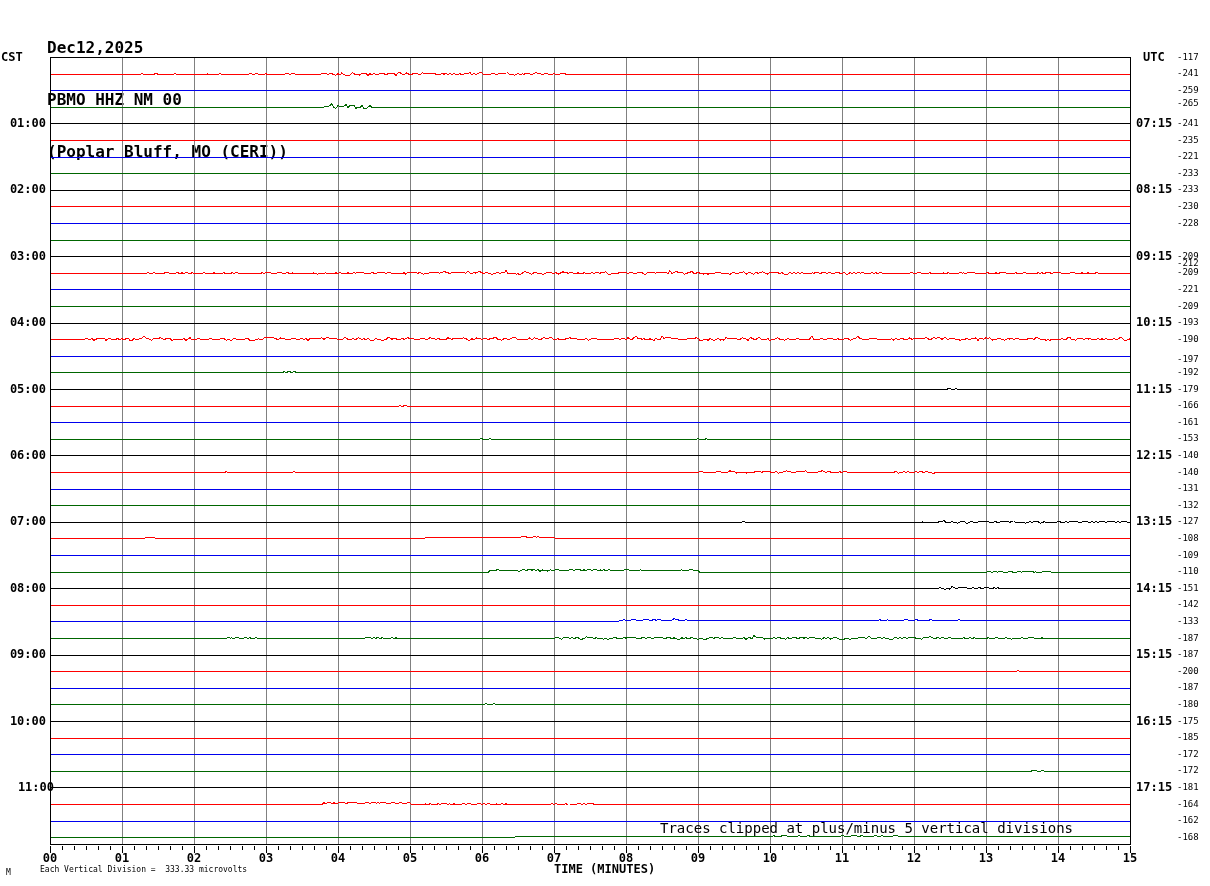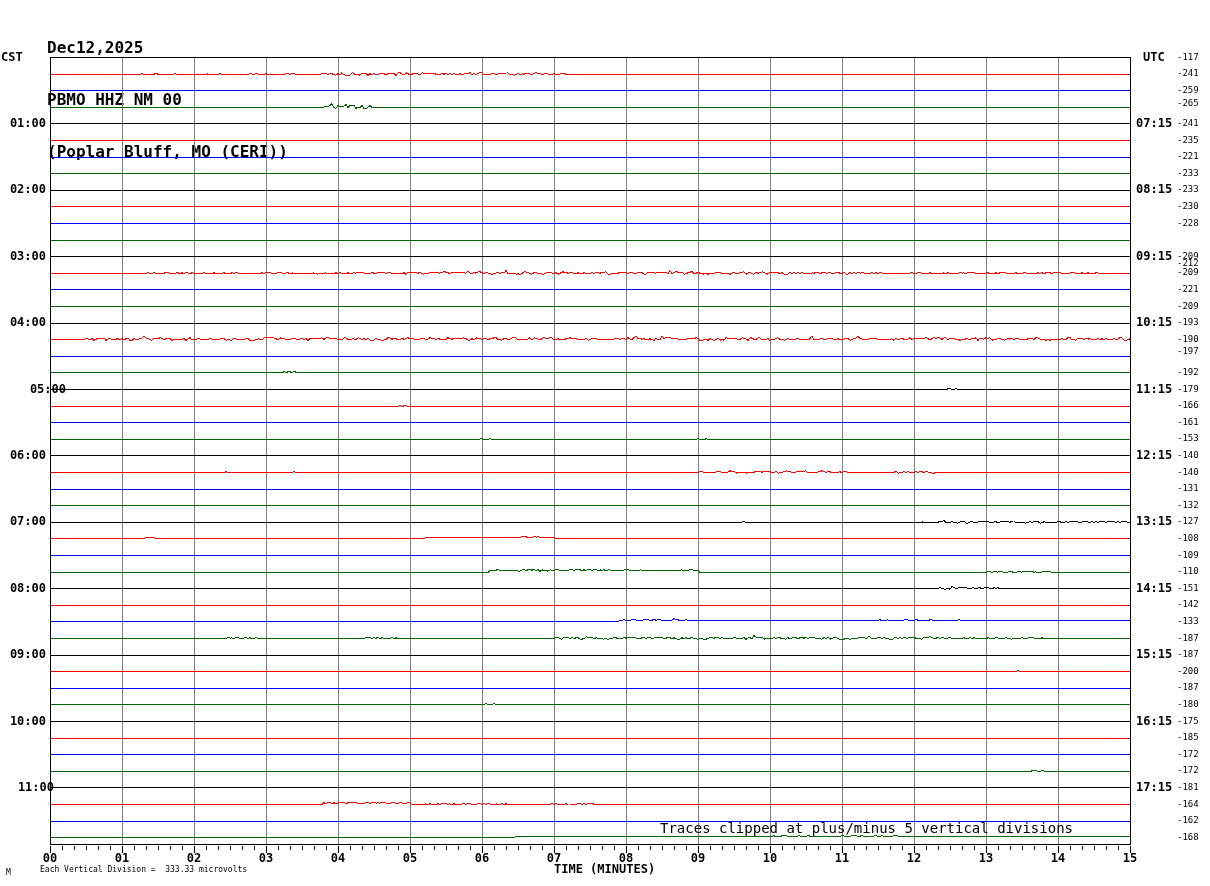--- a/index.html
+++ b/index.html
@@ -37,21 +37,21 @@
 
   <div id="cst-label" class="abs axis-corner">CST</div>
   <div id="utc-label" class="abs axis-corner">UTC</div>
   <div id="dc-label" class="abs">DC</div>
 
   <div id="left-hours">
       <div class="hour-label left-hour" style="top: 115.9px;">01:00</div>
       <div class="hour-label left-hour" style="top: 182.3px;">02:00</div>
       <div class="hour-label left-hour" style="top: 248.7px;">03:00</div>
       <div class="hour-label left-hour" style="top: 315.1px;">04:00</div>
-      <div class="hour-label left-hour" style="top: 381.5px; padding-left: 20px;">05:00</div>
+      <div class="hour-label left-hour" style="top: 381.5px;">05:00</div>
       <div class="hour-label left-hour" style="top: 447.9px;">06:00</div>
       <div class="hour-label left-hour" style="top: 514.3px;">07:00</div>
       <div class="hour-label left-hour" style="top: 580.7px;">08:00</div>
       <div class="hour-label left-hour" style="top: 647.1px;">09:00</div>
       <div class="hour-label left-hour" style="top: 713.5px;">10:00</div>
       <div class="hour-label left-hour" style="top: 779.9px; padding-left: 8px;">11:00</div>
     </div>
   <div id="right-hours">
       <div class="hour-label right-hour" style="top: 115.9px;">07:15</div>
       <div class="hour-label right-hour" style="top: 182.3px;">08:15</div>
@@ -77,21 +77,21 @@
       <div class="dc-val" style="top: 184.3px;">-233</div>
       <div class="dc-val" style="top: 200.9px;">-230</div>
       <div class="dc-val" style="top: 217.5px;">-228</div>
       <div class="dc-val" style="top: 234.1px; margin-top: 24px;">-212</div>
       <div class="dc-val" style="top: 250.7px;">-209</div>
       <div class="dc-val" style="top: 267.3px;">-209</div>
       <div class="dc-val" style="top: 283.9px;">-221</div>
       <div class="dc-val" style="top: 300.5px;">-209</div>
       <div class="dc-val" style="top: 317.1px;">-193</div>
       <div class="dc-val" style="top: 333.7px;">-190</div>
-      <div class="dc-val" style="top: 346px;">-197</div>
+      <div class="dc-val" style="top: 354px;">-197</div>
       <div class="dc-val" style="top: 366.9px;">-192</div>
       <div class="dc-val" style="top: 383.5px;">-179</div>
       <div class="dc-val" style="top: 400.1px;">-166</div>
       <div class="dc-val" style="top: 416.7px;">-161</div>
       <div class="dc-val" style="top: 433.3px;">-153</div>
       <div class="dc-val" style="top: 449.9px;">-140</div>
       <div class="dc-val" style="top: 466.5px;">-140</div>
       <div class="dc-val" style="top: 483.1px;">-131</div>
       <div class="dc-val" style="top: 499.7px;">-132</div>
       <div class="dc-val" style="top: 516.3px;">-127</div>

